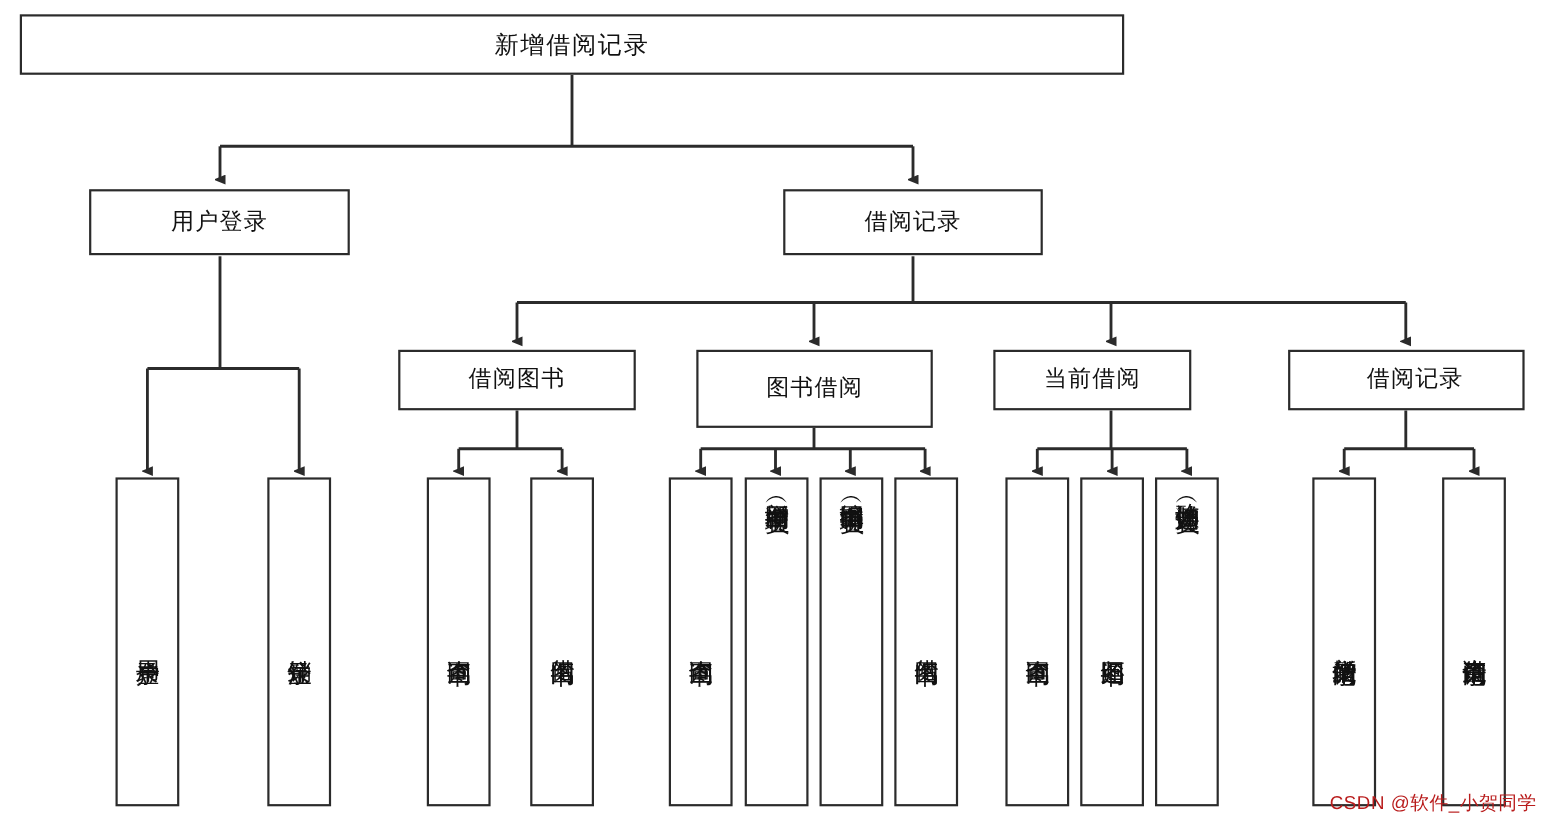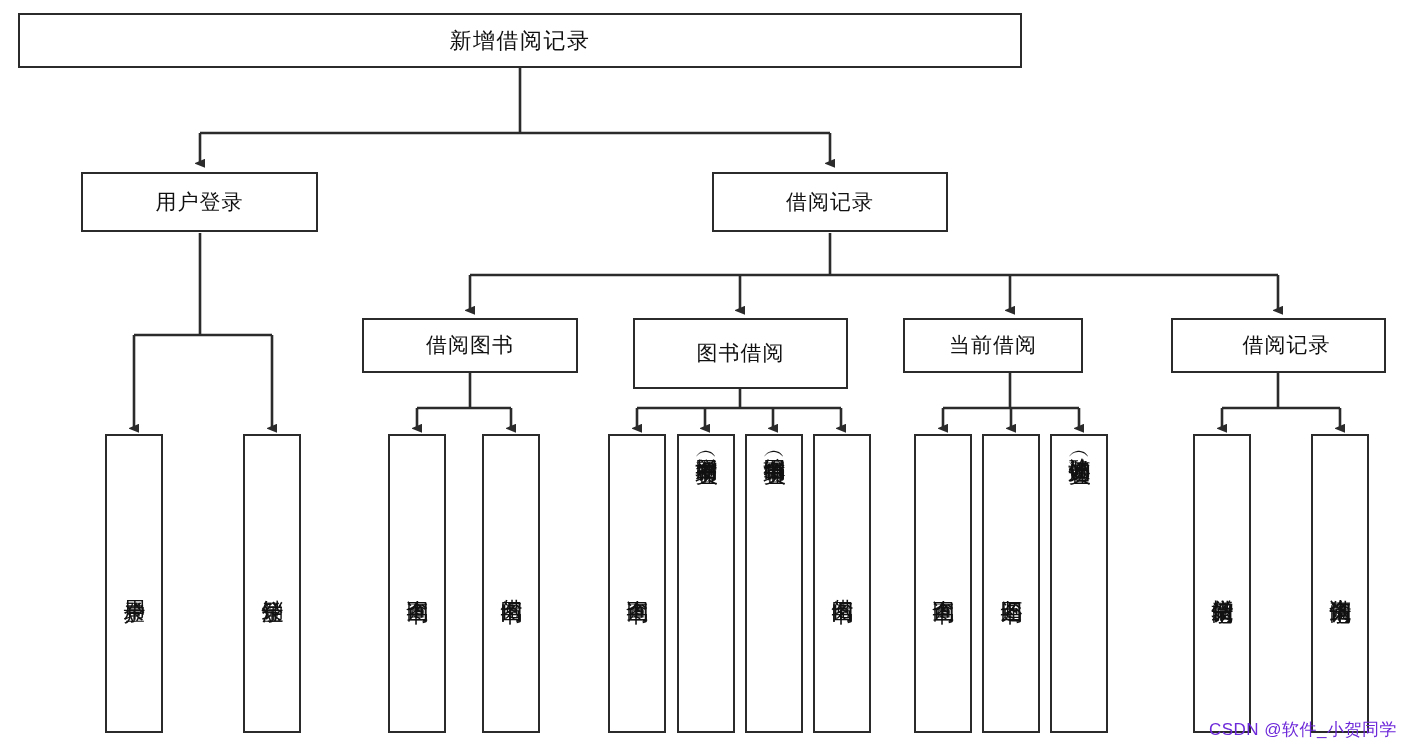--- a/index.html
+++ b/index.html
@@ -68,21 +68,21 @@
   }
   .v-node.mid-text {
     align-items: center;
     padding-top: 0;
   }
   #watermark {
     position: absolute;
     right: 8px;
     bottom: 6px;
     font-size: 17px;
-    color: #6d28d9;
+    color: #b91c1c;
     letter-spacing: 0.5px;
     font-family: "Liberation Sans", "DejaVu Sans", sans-serif;
     white-space: nowrap;
   }
 </style>
 </head>
 <body>
 
 <div id="canvas">
 

